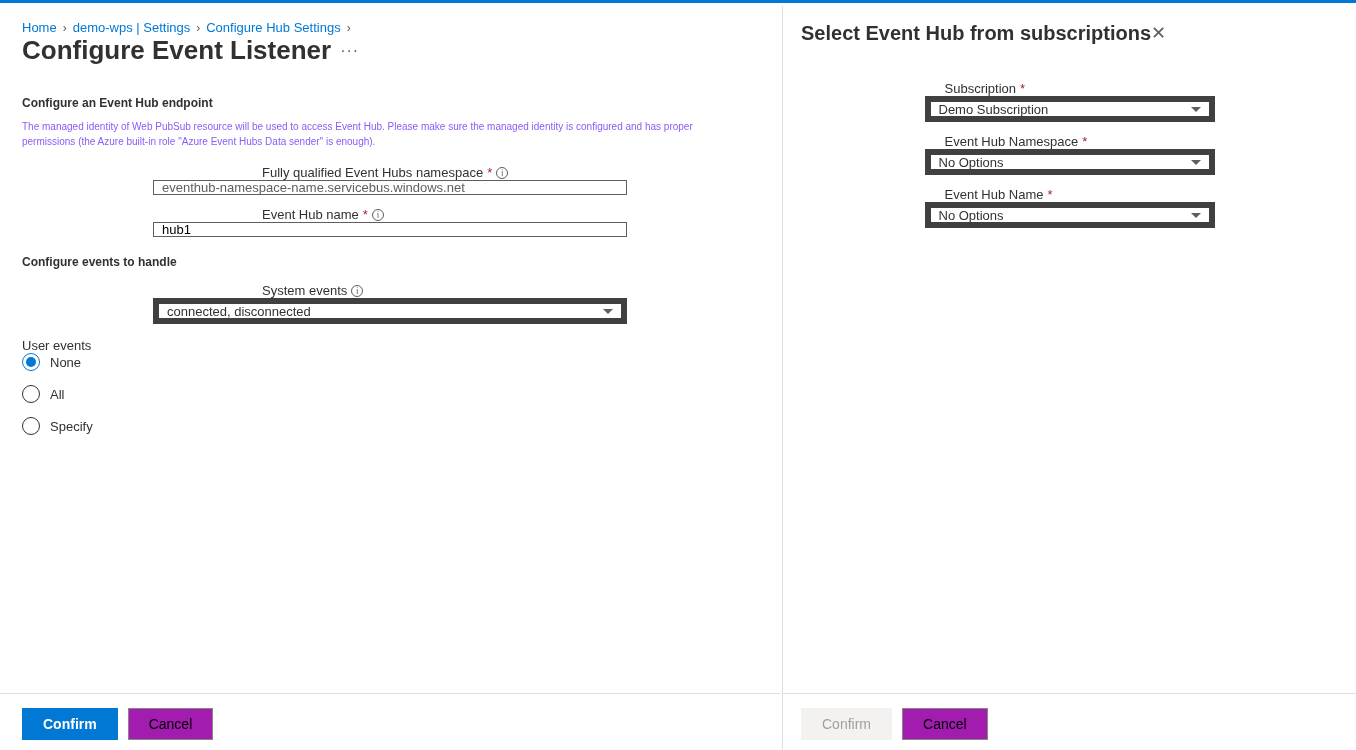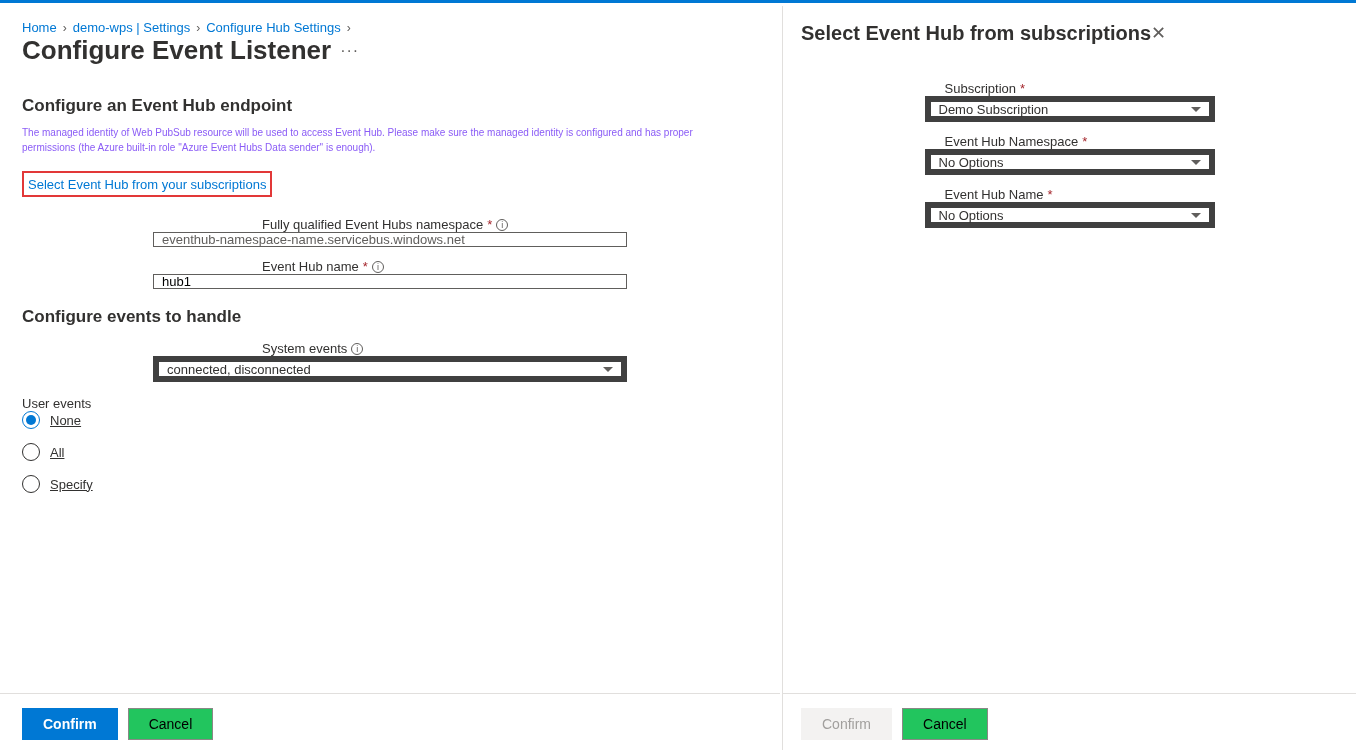--- a/index.html
+++ b/index.html
@@ -8,45 +8,45 @@
   .side-pane { position: absolute; right: 0; top: 3px; width: 574px; height: 747px; padding: 16px 18px 0 18px; border-left: 1px solid #e1dfdd; }
 
   .breadcrumb { font-size: 13px; color: #0078d4; display: flex; align-items: flex-end; gap: 6px; }
   .breadcrumb .bc-link { color: #0078d4; cursor: pointer; }
   .breadcrumb .chev { color: #605e5c; font-size: 12px; }
 
   h1.page-title { font-size: 26px; font-weight: 600; color: #323130; display: inline-block; }
   .title-row { display: flex; align-items: center; gap: 9px; margin-bottom: 30px; }
   .more-icon { color: #605e5c; font-size: 16px; cursor: pointer; letter-spacing: 1px; }
 
-  h2.section { font-size: 17px; font-weight: 600; margin-bottom: 10px; }
+  h2.section { font-size: 12px; font-weight: 600; margin-bottom: 10px; }
   p.desc { font-size: 10px; color: #8b5cf6; line-height: 1.45; margin-bottom: 16px; max-width: 720px; }
 
   a.sel-link { font-size: 13px; color: #0078d4; cursor: pointer; display: inline-block; }
   .highlight-box { border: 2px solid #e23838; padding: 2px 4px; display: inline-block; margin-bottom: 20px; }
 
   .form-row { display: flex; align-items: center; margin-bottom: 12px; flex-direction: column; }
   .form-label { width: 256px; font-size: 13px; color: #323130; display: flex; align-items: center; gap: 4px; }
   .req { color: #a4262c; }
   .info-icon { width: 12px; height: 12px; border: 1px solid #605e5c; border-radius: 50%; display: inline-flex; align-items: center; justify-content: center; font-size: 9px; color: #605e5c; cursor: pointer; }
 
   input.text-input { width: 474px; height: 15px; border: 1px solid #605e5c; padding: 0 8px; font-size: 13px; }
   input.text-input::placeholder { color: #605e5c; }
 
   .select-input { width: 474px; height: 26px; border: 6px solid #404040; padding: 0 8px; font-size: 13px; display: flex; align-items: center; justify-content: space-between; cursor: pointer; }
   .chev-down { width: 0; height: 0; border-left: 5px solid transparent; border-right: 5px solid transparent; border-top: 5px solid #605e5c; }
 
   .radio-row { display: flex; align-items: center; margin-bottom: 14px; gap: 10px; cursor: pointer; }
   .radio { width: 18px; height: 18px; border: 1px solid #323130; border-radius: 50%; display: inline-flex; align-items: center; justify-content: center; margin-left: 256px; }
   .radio.checked { border-color: #0078d4; }
   .radio.checked .dot { width: 10px; height: 10px; background: #0078d4; border-radius: 50%; }
-  .radio-label { font-size: 13px; text-decoration: underline; }
+  .radio-label { font-size: 13px; }
 
   .footer { position: absolute; bottom: 0; left: 0; right: 0; height: 60px; border-top: 1px solid #e1dfdd; display: flex; align-items: center; padding-left: 22px; gap: 10px; background: #fff; }
-  .btn { height: 32px; padding: 0 20px; font-size: 14px; border: 1px solid #8a8886; background: #22c55e; cursor: pointer; }
+  .btn { height: 32px; padding: 0 20px; font-size: 14px; border: 1px solid #8a8886; background: #a21caf; cursor: pointer; }
   .btn.primary { background: #0078d4; color: #fff; border-color: #0078d4; font-weight: 600; }
   .btn.disabled { background: #f3f2f1; color: #a19f9d; border-color: #f3f2f1; cursor: not-allowed; }
 
   .side-title-row { display: flex; align-items: flex-start; margin-bottom: 36px; }
   h1.side-title { font-size: 20px; font-weight: 600; }
   .close-icon { font-size: 18px; color: #605e5c; cursor: pointer; font-weight: 300; }
 
   .side-pane .form-label { width: 250px; }
   .side-pane .select-input { width: 290px; }
   .side-pane .footer { padding-left: 18px; }
@@ -66,23 +66,20 @@
   </div>
 
   <div class="title-row">
     <h1 class="page-title">Configure Event Listener</h1>
     <span class="more-icon">···</span>
   </div>
 
   <h2 class="section">Configure an Event Hub endpoint</h2>
   <p class="desc">The managed identity of Web PubSub resource will be used to access Event Hub. Please make sure the managed identity is configured and has proper permissions (the Azure built-in role "Azure Event Hubs Data sender" is enough).</p>
 
-  <div class="highlight-box">
-    <a class="sel-link">Select Event Hub from your subscriptions</a>
-  </div>
 
   <div class="form-row">
     <div class="form-label">
       <span>Fully qualified Event Hubs namespace</span>
       <span class="req">*</span>
       <span class="info-icon">i</span>
     </div>
     <input class="text-input" type="text" placeholder="eventhub-namespace-name.servicebus.windows.net" style="">
   </div>
 

